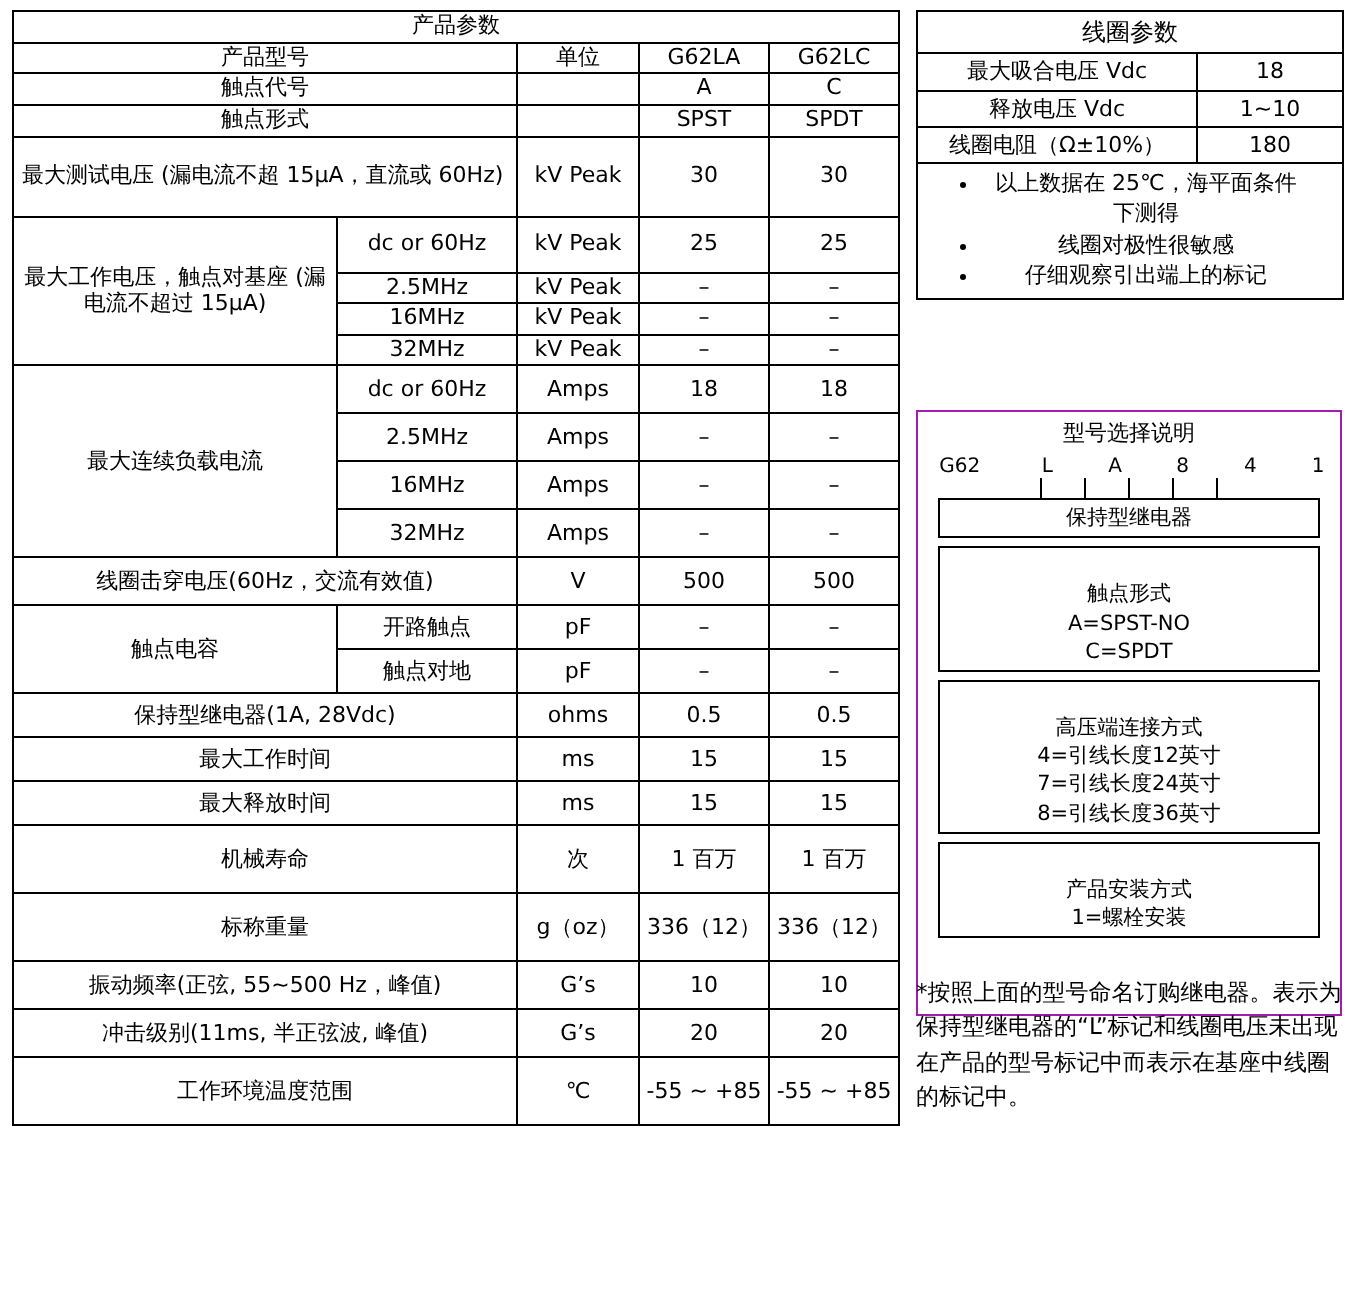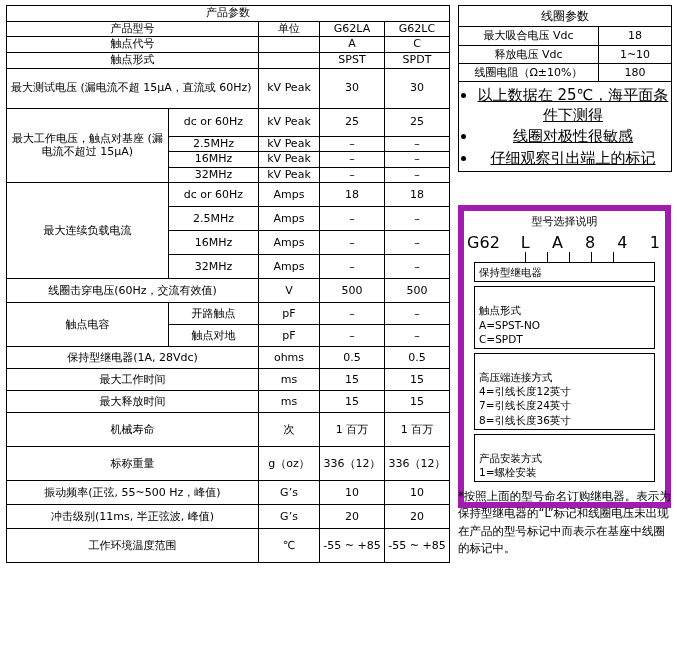--- a/index.html
+++ b/index.html
@@ -41,52 +41,52 @@
     text-align:center;
     vertical-align:middle;
     font-size:11px;
     line-height:1.2;
   }
   .notes{
     text-align:left;
     padding:3px 6px 4px 6px;
   }
   .notes ul{margin:0;padding:0 0 0 16px;list-style:disc;}
-  .notes li{margin:1px 0;font-size:15px;line-height:1.35;text-decoration:underline;}
+  .notes li{margin:1px 16px;font-size:11px;line-height:1.35;}
 
   
   .model{
     position:absolute;left:458px;top:205px;width:213px;height:303px;
-    border:6px solid #a21caf;
+    border:1px solid #a21caf;
     box-sizing:border-box;
   }
   .model-title{
     text-align:center;font-size:11px;padding:3px 0 2px;
   }
   .code-row{
     display:flex;justify-content:center;align-items:flex-end;
     gap:12px;padding:2px 0 0 0;
-    font-size:16px;
+    font-size:10px;
   }
   .code-row span{display:inline-block;text-align:center;}
   .c-g62{width:42px;}
   .c-s{width:22px;}
   .leaders{
     position:relative;height:10px;margin:0 12px;
   }
   .leaders i{
     position:absolute;top:0;width:1px;height:10px;background:#000;
   }
   .desc-box{
     margin:2px 10px 0 10px;
     border:1px solid #000;
     padding:2px 4px;
     font-size:10.5px;
     line-height:1.35;
-    text-align:left;
+    text-align:center;
   }
 
   
   .footnote{
     position:absolute;left:458px;top:488px;width:213px;
     font-size:11.5px;line-height:1.5;text-align:left;
     color:#000;
   }
 </style>
 </head>

